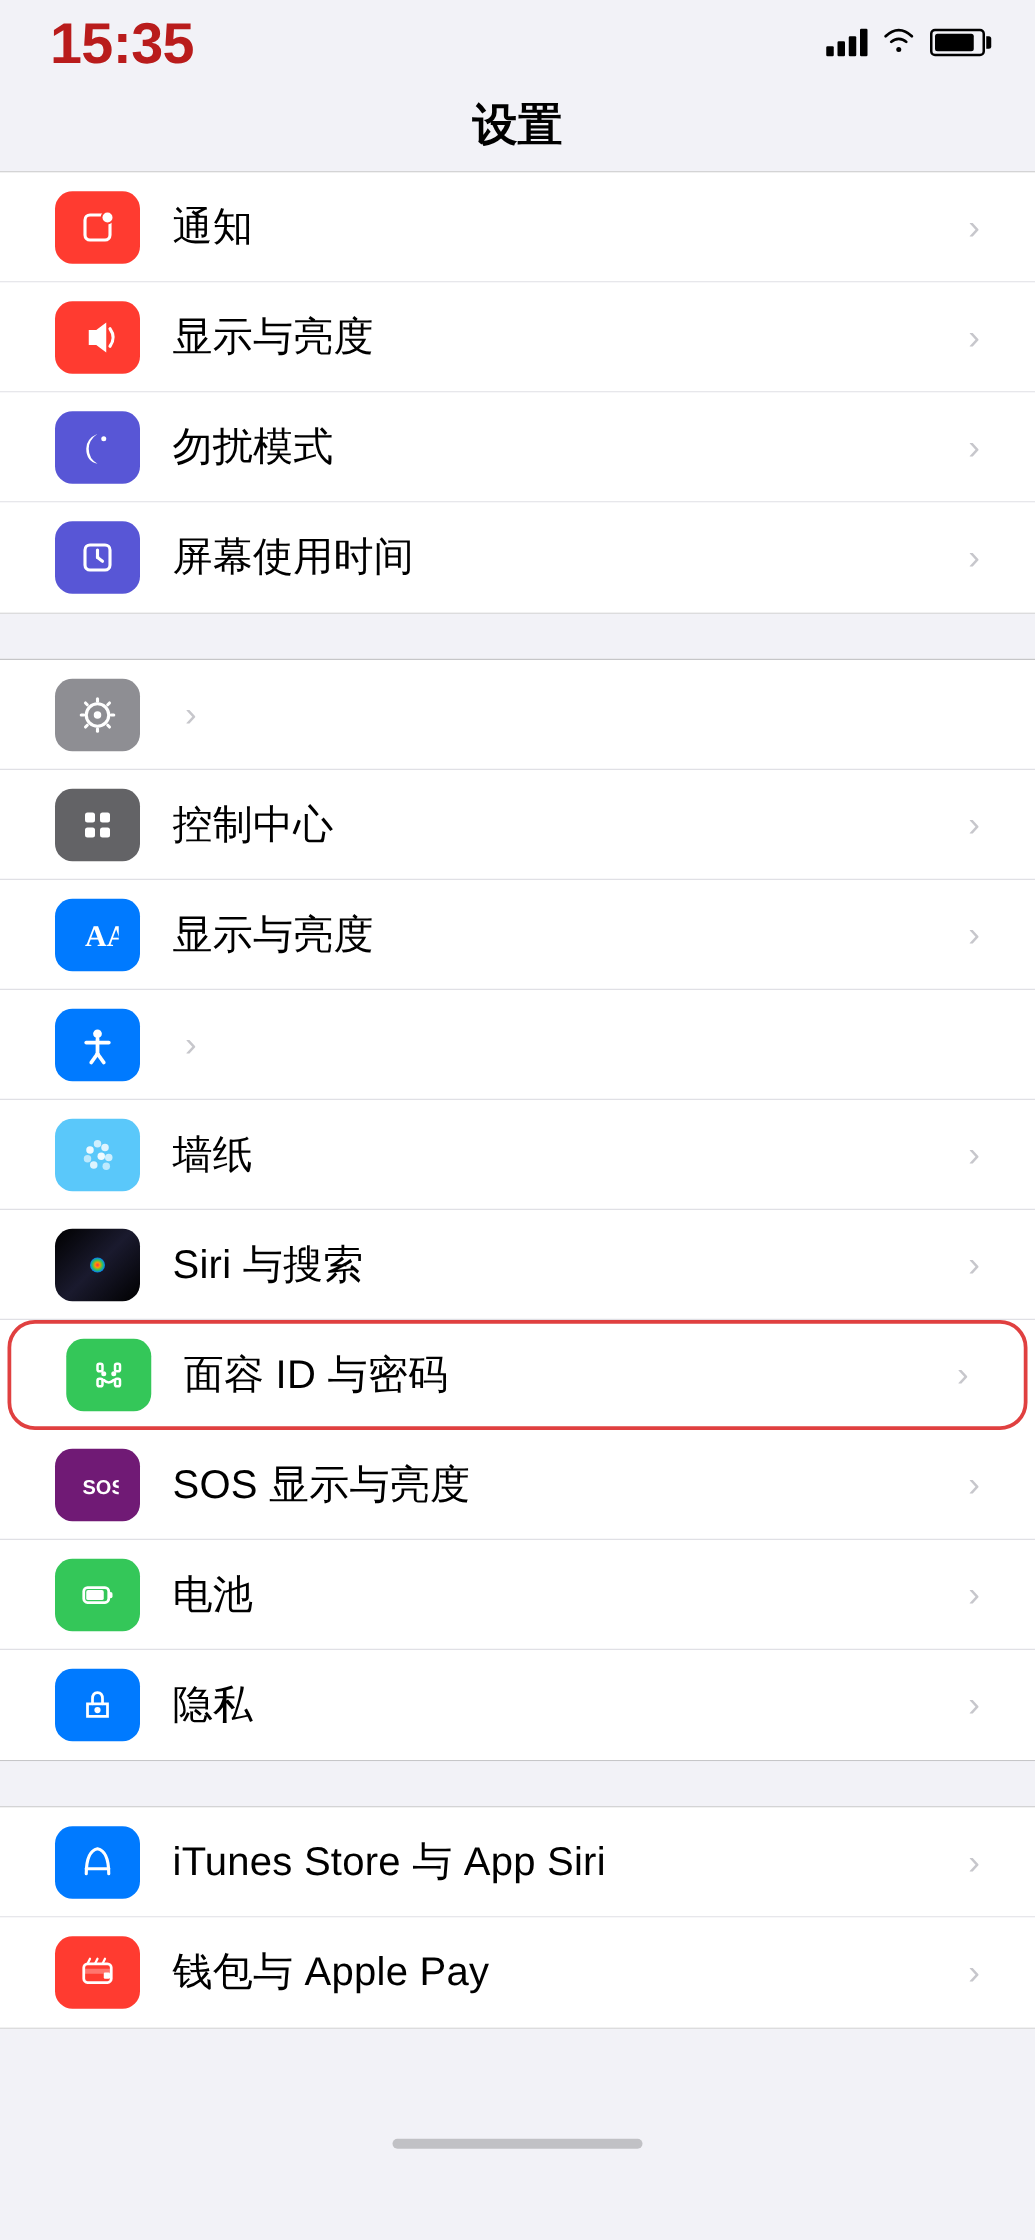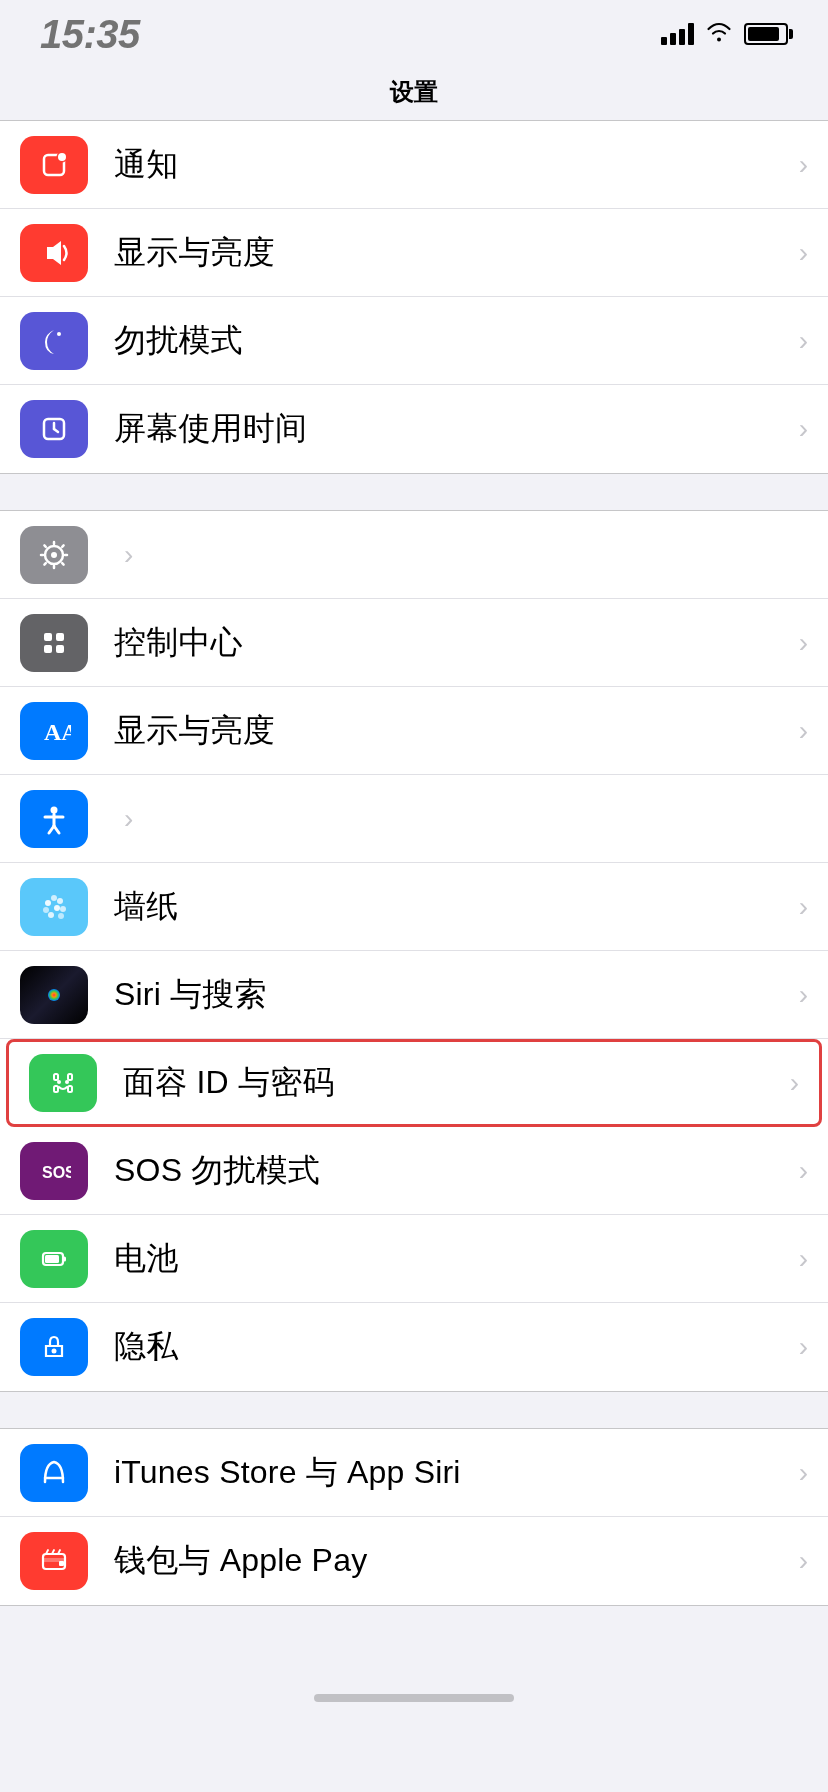--- a/index.html
+++ b/index.html
@@ -16,25 +16,24 @@
     
     .status-bar {
       display: flex;
       justify-content: space-between;
       align-items: center;
       padding: 18px 40px 10px 40px;
       background: #f2f2f7;
       height: 60px;
     }
     .status-time {
-      font-size: 40px;
+      font-size: 46px;
       font-weight: 600;
-      color: #737373;
+      color: #b91c1c;
       letter-spacing: -0.5px;
-      font-style: italic;
     }
     .status-icons {
       display: flex;
       align-items: center;
       gap: 12px;
     }
     .signal-bars {
       display: flex;
       align-items: flex-end;
       gap: 3px;
@@ -73,21 +72,21 @@
     .battery-fill {
       width: 85%;
       height: 100%;
       background: #000;
       border-radius: 2px;
     }
 
     
     .page-title {
       text-align: center;
-      font-size: 24px;
+      font-size: 36px;
       font-weight: 600;
       color: #000;
       padding: 16px 0 12px;
       background: #f2f2f7;
     }
 
     
     .settings-section {
       background: #fff;
       border-top: 1px solid #c6c6c8;
@@ -96,21 +95,21 @@
     }
 
     .settings-gap {
       height: 36px;
       background: #f2f2f7;
     }
 
     .settings-item {
       display: flex;
       align-items: center;
-      padding: 0 20px;
+      padding: 0 44px;
       min-height: 88px;
       background: #fff;
       border-bottom: 1px solid #e0e0e5;
       position: relative;
       cursor: pointer;
     }
     .settings-item:last-child {
       border-bottom: none;
     }
 
@@ -330,21 +329,21 @@
             <stop offset="66%" stop-color="#34c759"></stop>
             <stop offset="100%" stop-color="#007aff"></stop>
           </radialGradient>
         </defs>
       </svg>
     </div>
     <span class="item-label">Siri 与搜索</span>
     <span class="item-chevron">›</span>
   </div>
 
-  <div class="settings-item" style="border: 3px solid #e04040; border-radius: 8px; margin: 0 6px; background:#fff;">
+  <div class="settings-item" style="border: 3px solid #e04040; border-radius: 22px; margin: 0 6px; background:#fff;">
     <div class="item-icon" style="background:#34c759;">
       <svg width="34" height="34" viewBox="0 0 34 34" fill="none">
         <rect x="8" y="8" width="4" height="6" rx="1.5" stroke="#fff" stroke-width="2" fill="none"></rect>
         <rect x="22" y="8" width="4" height="6" rx="1.5" stroke="#fff" stroke-width="2" fill="none"></rect>
         <rect x="8" y="20" width="4" height="6" rx="1.5" stroke="#fff" stroke-width="2" fill="none"></rect>
         <rect x="22" y="20" width="4" height="6" rx="1.5" stroke="#fff" stroke-width="2" fill="none"></rect>
         <circle cx="13" cy="16" r="2" fill="#fff"></circle>
         <circle cx="21" cy="16" r="2" fill="#fff"></circle>
         <path d="M13 21 Q17 25 21 21" stroke="#fff" stroke-width="2" stroke-linecap="round" fill="none"></path>
       </svg>
@@ -352,21 +351,21 @@
     <span class="item-label">面容 ID 与密码</span>
     <span class="item-chevron">›</span>
   </div>
 
   <div class="settings-item">
     <div class="item-icon" style="background:#701a75;">
       <svg width="34" height="34" viewBox="0 0 34 34" fill="none">
         <text x="5" y="24" font-size="16" font-weight="900" fill="#fff" font-family="sans-serif">SOS</text>
       </svg>
     </div>
-    <span class="item-label">SOS 勿扰模式</span>
+    <span class="item-label">SOS 显示与亮度</span>
     <span class="item-chevron">›</span>
   </div>
 
   <div class="settings-item">
     <div class="item-icon" style="background:#34c759;">
       <svg width="34" height="34" viewBox="0 0 34 34" fill="none">
         <rect x="6" y="11" width="20" height="12" rx="3" stroke="#fff" stroke-width="2.2" fill="none"></rect>
         <rect x="8" y="13" width="14" height="8" rx="1.5" fill="#fff"></rect>
         <rect x="26" y="14.5" width="3" height="5" rx="1.5" fill="#fff"></rect>
       </svg>

